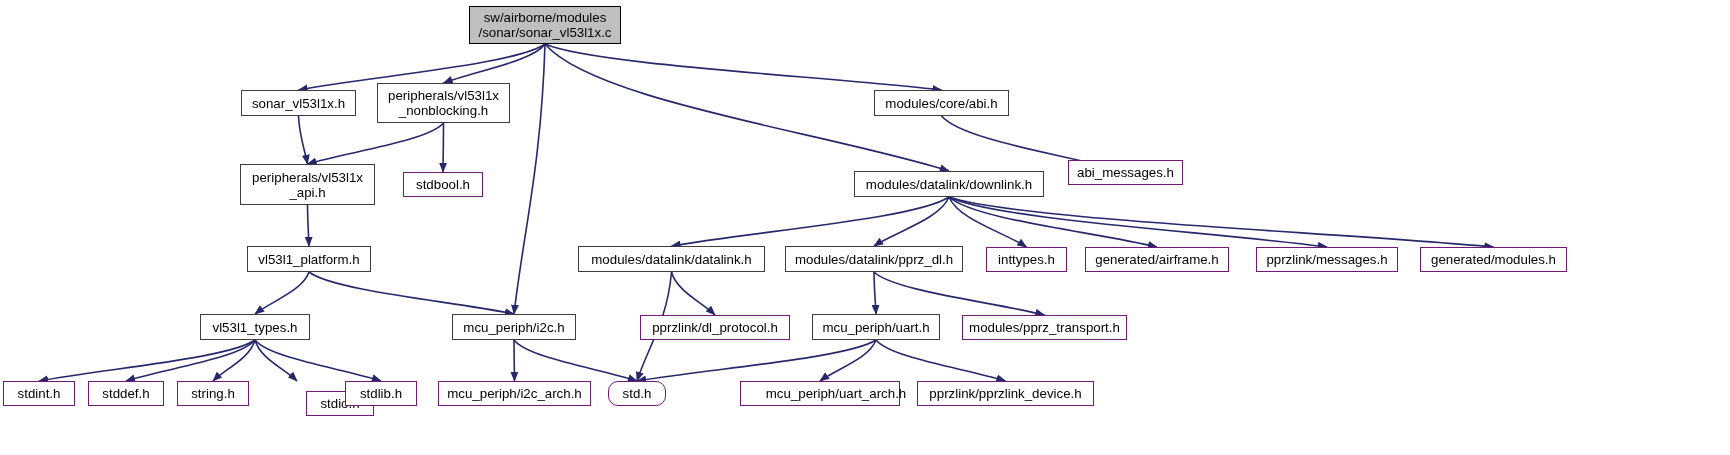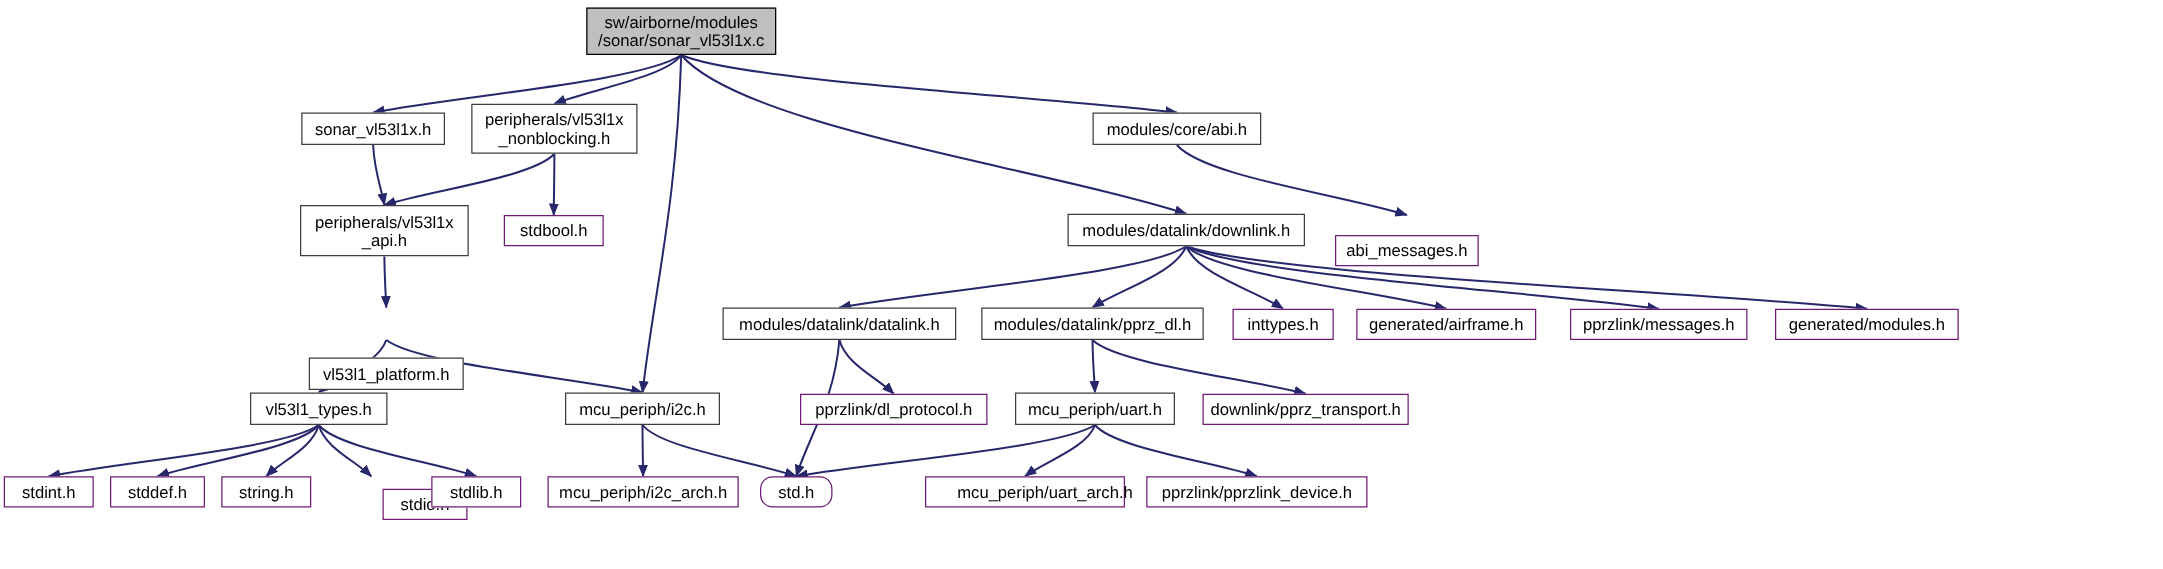--- a/index.html
+++ b/index.html
@@ -61,33 +61,33 @@
       <div class="node root" style="left: 469px; top: 6px; width: 152px; height: 38px;">sw/airborne/modules
 /sonar/sonar_vl53l1x.c</div>
       <div class="node thick" style="left: 241px; top: 90px; width: 115px; height: 26px;">sonar_vl53l1x.h</div>
       <div class="node thick" style="left: 377px; top: 83px; width: 133px; height: 40px;">peripherals/vl53l1x
 _nonblocking.h</div>
       <div class="node thick" style="left: 874px; top: 90px; width: 135px; height: 26px;">modules/core/abi.h</div>
       <div class="node thick" style="left: 240px; top: 164px; width: 135px; height: 41px;">peripherals/vl53l1x
 _api.h</div>
       <div class="node light" style="left: 403px; top: 172px; width: 80px; height: 25px;">stdbool.h</div>
       <div class="node thick" style="left: 854px; top: 171px; width: 190px; height: 26px;">modules/datalink/downlink.h</div>
-      <div class="node light" style="left: 1068px; top: 188px; width: 115px; height: 25px;">abi_messages.h</div>
-      <div class="node thick" style="left: 247px; top: 246px; width: 124px; height: 26px; margin-top: 40px;">vl53l1_platform.h</div>
+      <div class="node light" style="left: 1068px; top: 160px; width: 115px; height: 25px;">abi_messages.h</div>
+      <div class="node thick" style="left: 247px; top: 246px; width: 124px; height: 26px;">vl53l1_platform.h</div>
       <div class="node thick" style="left: 578px; top: 246px; width: 187px; height: 26px;">modules/datalink/datalink.h</div>
       <div class="node thick" style="left: 785px; top: 246px; width: 178px; height: 26px;">modules/datalink/pprz_dl.h</div>
       <div class="node light" style="left: 986px; top: 247px; width: 81px; height: 25px;">inttypes.h</div>
       <div class="node light" style="left: 1085px; top: 247px; width: 144px; height: 25px;">generated/airframe.h</div>
       <div class="node light" style="left: 1256px; top: 247px; width: 142px; height: 25px;">pprzlink/messages.h</div>
       <div class="node light" style="left: 1420px; top: 247px; width: 147px; height: 25px;">generated/modules.h</div>
       <div class="node thick" style="left: 200px; top: 314px; width: 110px; height: 26px;">vl53l1_types.h</div>
       <div class="node thick" style="left: 452px; top: 314px; width: 124px; height: 26px;">mcu_periph/i2c.h</div>
       <div class="node light" style="left: 640px; top: 315px; width: 150px; height: 25px;">pprzlink/dl_protocol.h</div>
       <div class="node thick" style="left: 812px; top: 314px; width: 128px; height: 26px;">mcu_periph/uart.h</div>
-      <div class="node light" style="left: 962px; top: 315px; width: 165px; height: 25px;">downlink/pprz_transport.h</div>
+      <div class="node light" style="left: 962px; top: 315px; width: 165px; height: 25px;">modules/pprz_transport.h</div>
       <div class="node light" style="left: 3px; top: 381px; width: 72px; height: 25px;">stdint.h</div>
       <div class="node light" style="left: 88px; top: 381px; width: 76px; height: 25px;">stddef.h</div>
       <div class="node light" style="left: 177px; top: 381px; width: 72px; height: 25px;">string.h</div>
       <div class="node light" style="left: 263px; top: 391px; width: 68px; height: 25px; margin-left: 43px;">stdio.h</div>
       <div class="node light" style="left: 345px; top: 381px; width: 72px; height: 25px;">stdlib.h</div>
       <div class="node light" style="left: 438px; top: 381px; width: 153px; height: 25px;">mcu_periph/i2c_arch.h</div>
       <div class="node light" style="left: 608px; top: 381px; width: 58px; height: 25px; border-radius: 10px;">std.h</div>
       <div class="node light" style="left: 740px; top: 381px; width: 160px; height: 25px; padding-left: 32px;">mcu_periph/uart_arch.h</div>
       <div class="node light" style="left: 917px; top: 381px; width: 177px; height: 25px;">pprzlink/pprzlink_device.h</div>
     </div>

